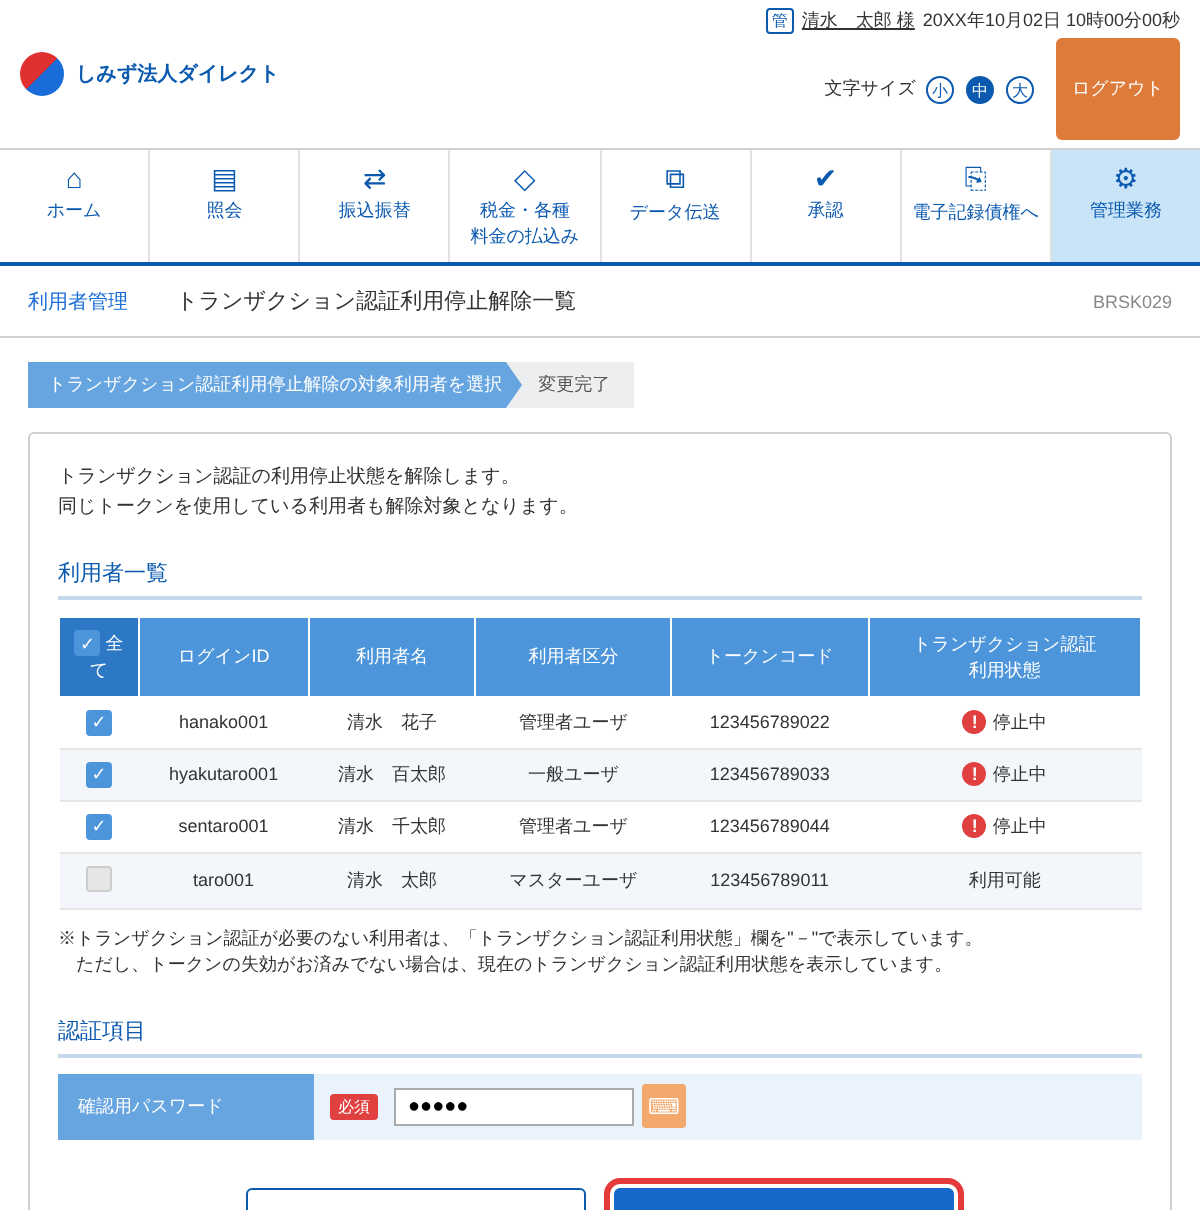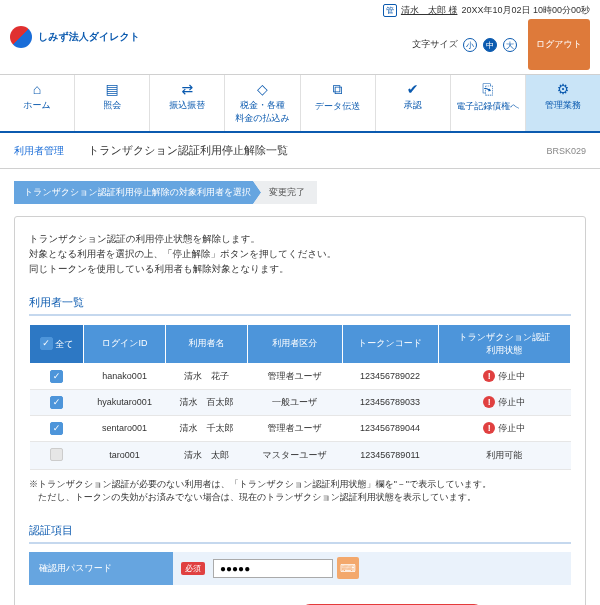--- a/index.html
+++ b/index.html
@@ -40,21 +40,21 @@
 th.all{background:#2d78c4}
 td{padding:6px 4px;border-bottom:1px solid #e6e6e6;text-align:center}
 td.c{text-align:center}
 tr.alt{background:#f3f7fc}
 .chk{width:13px;height:13px;border:1px solid #999;border-radius:2px;display:inline-flex;align-items:center;justify-content:center;background:#fff;cursor:pointer}
 .chk.on{background:#4d95da;border-color:#4d95da;color:#fff}
 .chk.disabled{background:#e6e6e6;border-color:#ccc;cursor:default}
 .warn-ico{display:inline-block;width:12px;height:12px;border-radius:50%;background:#e04040;color:#fff;text-align:center;line-height:12px;font-size:9px;font-weight:bold;margin-right:3px}
 .note{font-size:9px;line-height:1.5;margin-top:8px;color:#333}
 .auth-row{display:flex;align-items:center;background:#eaf2fb;margin-top:6px}
-.auth-label{background:#66a5e0;color:#fff;padding:10px;font-size:9px;width:144px}
+.auth-label{background:#66a5e0;color:#fff;padding:10px;font-size:9px;width:128px}
 .req{background:#e04040;color:#fff;font-size:8px;padding:1px 4px;border-radius:2px;margin:0 8px}
 .pw-input{border:1px solid #aaa;padding:3px 6px;font-size:10px;width:120px}
 .kbd-btn{width:22px;height:22px;background:#f3a86c;border:none;margin-left:4px;color:#fff;font-size:11px;border-radius:2px;cursor:pointer}
 .btn-row{display:flex;justify-content:center;gap:14px;margin-top:24px;padding-bottom:8px}
 .btn-back{border:1px solid #0b5aaf;color:#0b5aaf;background:#fff;padding:8px 18px;font-size:10px;border-radius:3px;cursor:pointer;display:flex;align-items:center;gap:10px;width:170px;justify-content:center}
 .btn-main{background:#1768c9;color:#fff;border:none;padding:8px 18px;font-size:10px;border-radius:3px;cursor:pointer;display:flex;align-items:center;gap:10px;width:170px;justify-content:center;outline:3px solid #e53a3a;outline-offset:2px}
 </style>
 </head>
 <body>
 
@@ -99,31 +99,30 @@
 
 <div class="content">
   <div class="step-bar">
     <div class="step1">トランザクション認証利用停止解除の対象利用者を選択</div>
     <div class="step2">変更完了</div>
   </div>
 
   <div class="box">
     <div class="intro">
       <div>トランザクション認証の利用停止状態を解除します。</div>
-      <div>対象となる利用者を選択の上、「停止解除」ボタンを押してください。</div>
       <div>同じトークンを使用している利用者も解除対象となります。</div>
     </div>
 
     <div class="sec-title">利用者一覧</div>
 
 
     <table>
       <thead>
         <tr>
-          <th class="all" style="width:54px"><span class="chk on">✓</span> <span>全て</span></th>
+          <th class="all" style="width:40px"><span class="chk on">✓</span> <span>全て</span></th>
           <th>ログインID</th>
           <th>利用者名</th>
           <th>利用者区分</th>
           <th>トークンコード</th>
           <th style="white-space:pre-line">トランザクション認証
 利用状態</th>
         </tr>
       </thead>
       <tbody id="tbody">
           <tr>

